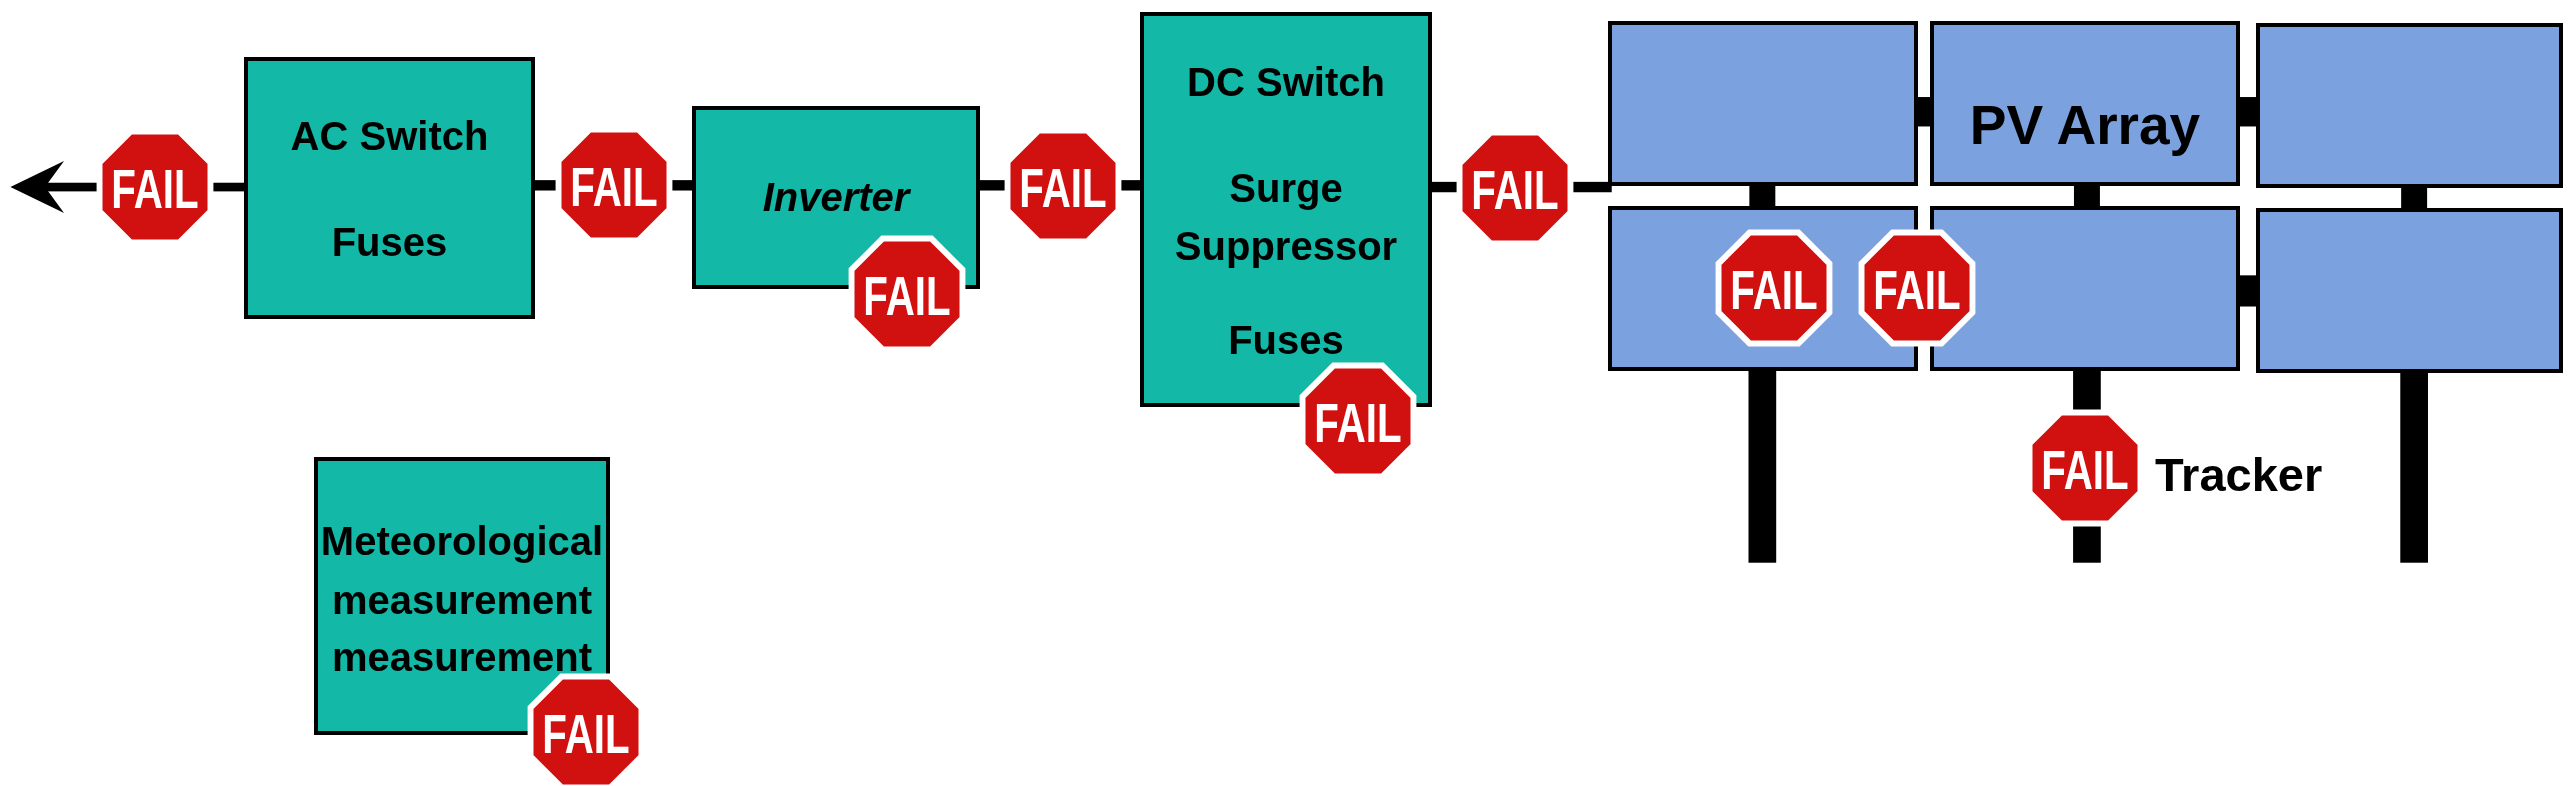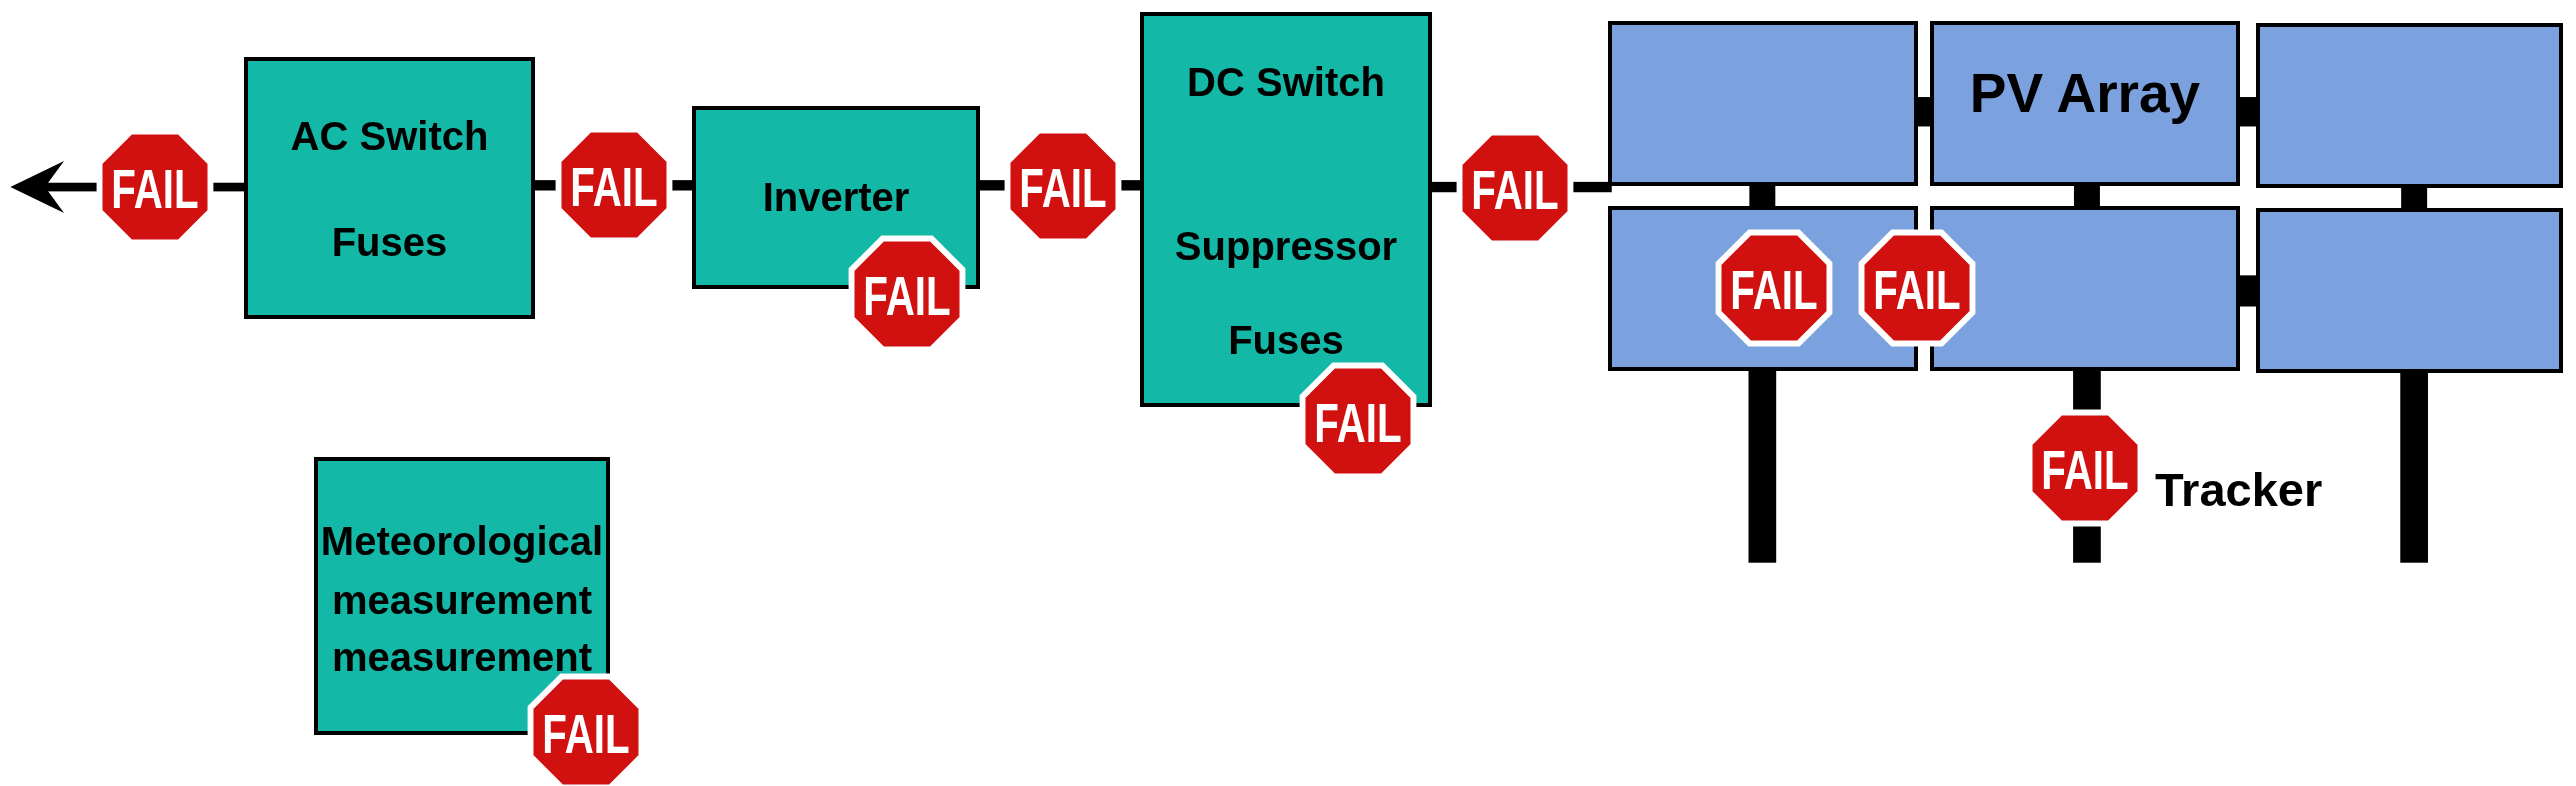--- a/index.html
+++ b/index.html
@@ -64,46 +64,47 @@
     <rect class="wire" x="2020" y="424" width="32" height="226"></rect>
     <rect class="wire" x="2395" y="424" width="32" height="226"></rect>
     <rect class="wire" x="2773" y="424" width="32" height="226"></rect>
   </svg>
 
   <div class="box" style="left:244px;top:57px;width:291px;height:262px;text-decoration:underline;">
     <div class="bl" style="top:55px">AC Switch</div>
     <div class="bl" style="top:161px">Fuses</div>
   </div>
 
-  <div class="box" style="left:692px;top:106px;width:288px;height:183px;">
+  <div class="box" style="left:692px;top:106px;width:288px;height:183px;font-style:italic;">
     <div class="centered" style="left:0;top:0;right:0;bottom:0;font-size:40px;">Inverter</div>
   </div>
 
   <div class="box" style="left:1140px;top:12px;width:292px;height:395px;">
     <div class="bl" style="top:46px">DC Switch</div>
+    <div class="bl" style="top:152px">Surge</div>
     <div class="bl" style="top:210px">Suppressor</div>
     <div class="bl" style="top:304px">Fuses</div>
   </div>
 
   <div class="box" style="left:314px;top:457px;width:296px;height:278px;">
     <div class="bl" style="top:60px">Meteorological</div>
     <div class="bl" style="top:119px">measurement</div>
     <div class="bl" style="top:176px">measurement</div>
   </div>
 
   <div class="panel" style="left:1608px;top:21px;width:310px;height:165px;"></div>
   <div class="panel" style="left:1930px;top:21px;width:310px;height:165px;"></div>
   <div class="panel" style="left:2256px;top:23.4px;width:307px;height:165px;"></div>
   <div class="panel" style="left:1608px;top:206px;width:310px;height:165px;"></div>
   <div class="panel" style="left:1930px;top:206px;width:310px;height:165px;"></div>
   <div class="panel" style="left:2256px;top:208px;width:307px;height:165px;"></div>
 
-  <div class="centered pv-label" style="left:1930px;top:4px;width:310px;height:177px;">PV Array</div>
+  <div class="centered pv-label" style="left:1930px;top:36px;width:310px;height:177px;">PV Array</div>
 
-  <div class="centered tracker-label" style="left:2155px;top:462px;height:54px;">Tracker</div>
+  <div class="centered tracker-label" style="left:2155px;top:447px;height:54px;">Tracker</div>
 
   <svg class="fail" viewBox="0 0 100 100" style="left:96px;top:128px;">
     <polygon points="29.3,3 70.7,3 97,29.3 97,70.7 70.7,97 29.3,97 3,70.7 3,29.3"></polygon>
     <text x="50" y="52" font-size="47" textLength="74" lengthAdjust="spacingAndGlyphs" text-anchor="middle" dominant-baseline="central">FAIL</text>
   </svg>
 
   <svg class="fail" viewBox="0 0 100 100" style="left:555px;top:126px;">
     <polygon points="29.3,3 70.7,3 97,29.3 97,70.7 70.7,97 29.3,97 3,70.7 3,29.3"></polygon>
     <text x="50" y="52" font-size="47" textLength="74" lengthAdjust="spacingAndGlyphs" text-anchor="middle" dominant-baseline="central">FAIL</text>
   </svg>

